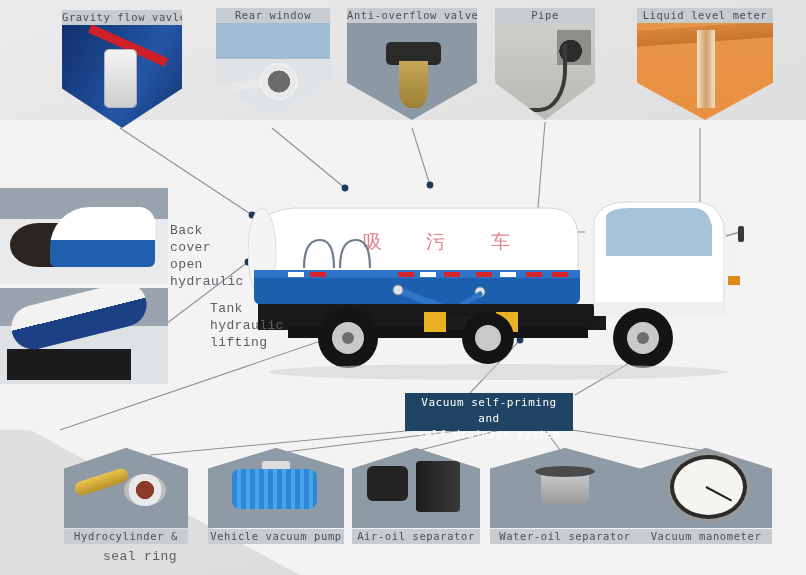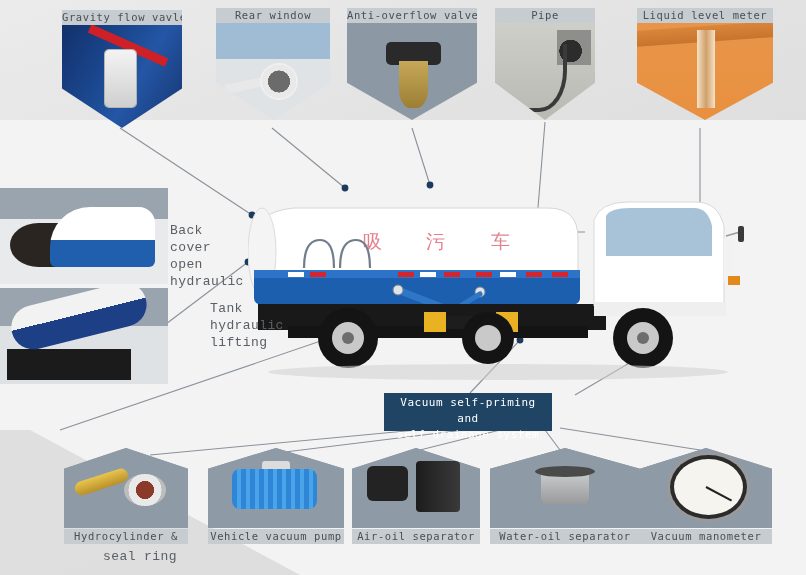--- a/index.html
+++ b/index.html
@@ -326,21 +326,21 @@
 
   <div class="card side" style="left:0px;top:288px;width:168px;height:96px;">
     <div class="photo">
       <div class="ph p-tanklift"></div>
     </div>
   </div>
   <div class="sidelabel" style="left:170px;top:300px;width:70px;margin-left:40px;">Tank
 hydraulic
 lifting</div>
 
-  <div class="darkbox" style="left:384px;top:393px;width:168px;height:38px;">
+  <div class="darkbox" style="left:405px;top:393px;width:168px;height:38px;">
     <span>Vacuum self-priming and</span>
     <span class="l2">self-drainage system</span>
   </div>
 
   <div class="card bot" style="left:64px;top:448px;width:124px;height:96px;">
     <div class="photo">
       <div class="ph p-hydro"></div>
     </div>
     <div class="label">Hydrocylinder &amp;</div>
   </div>

